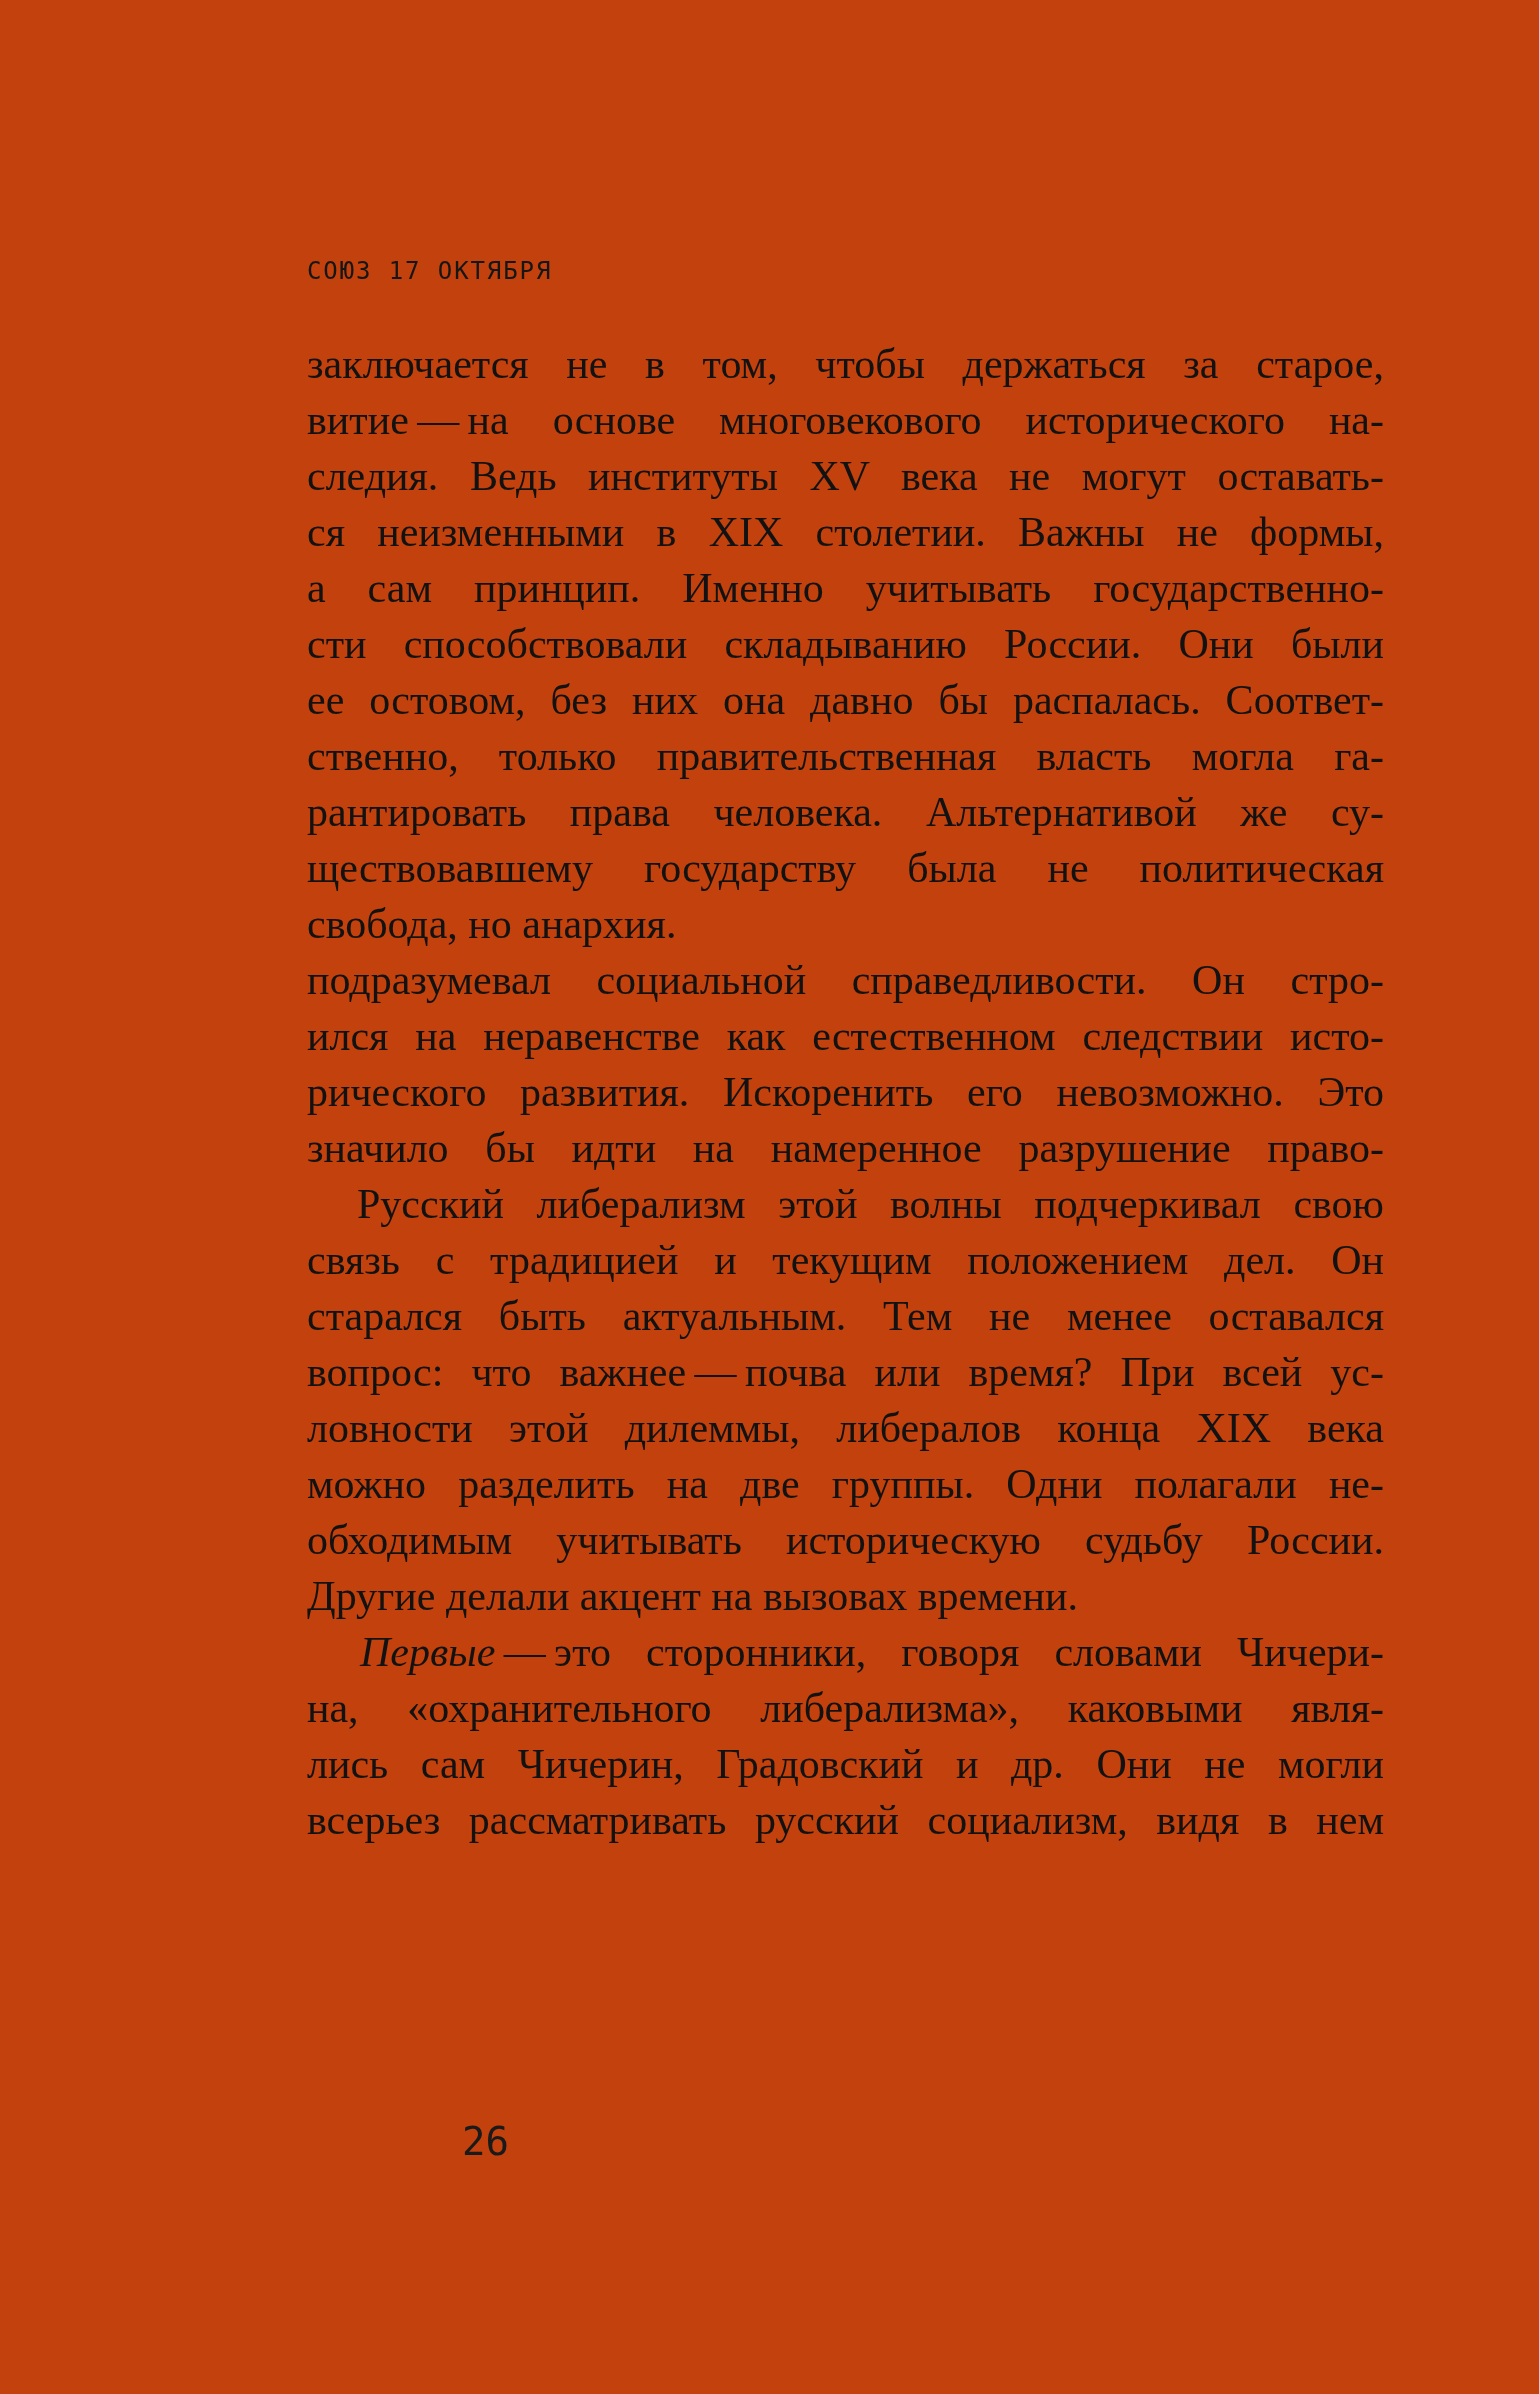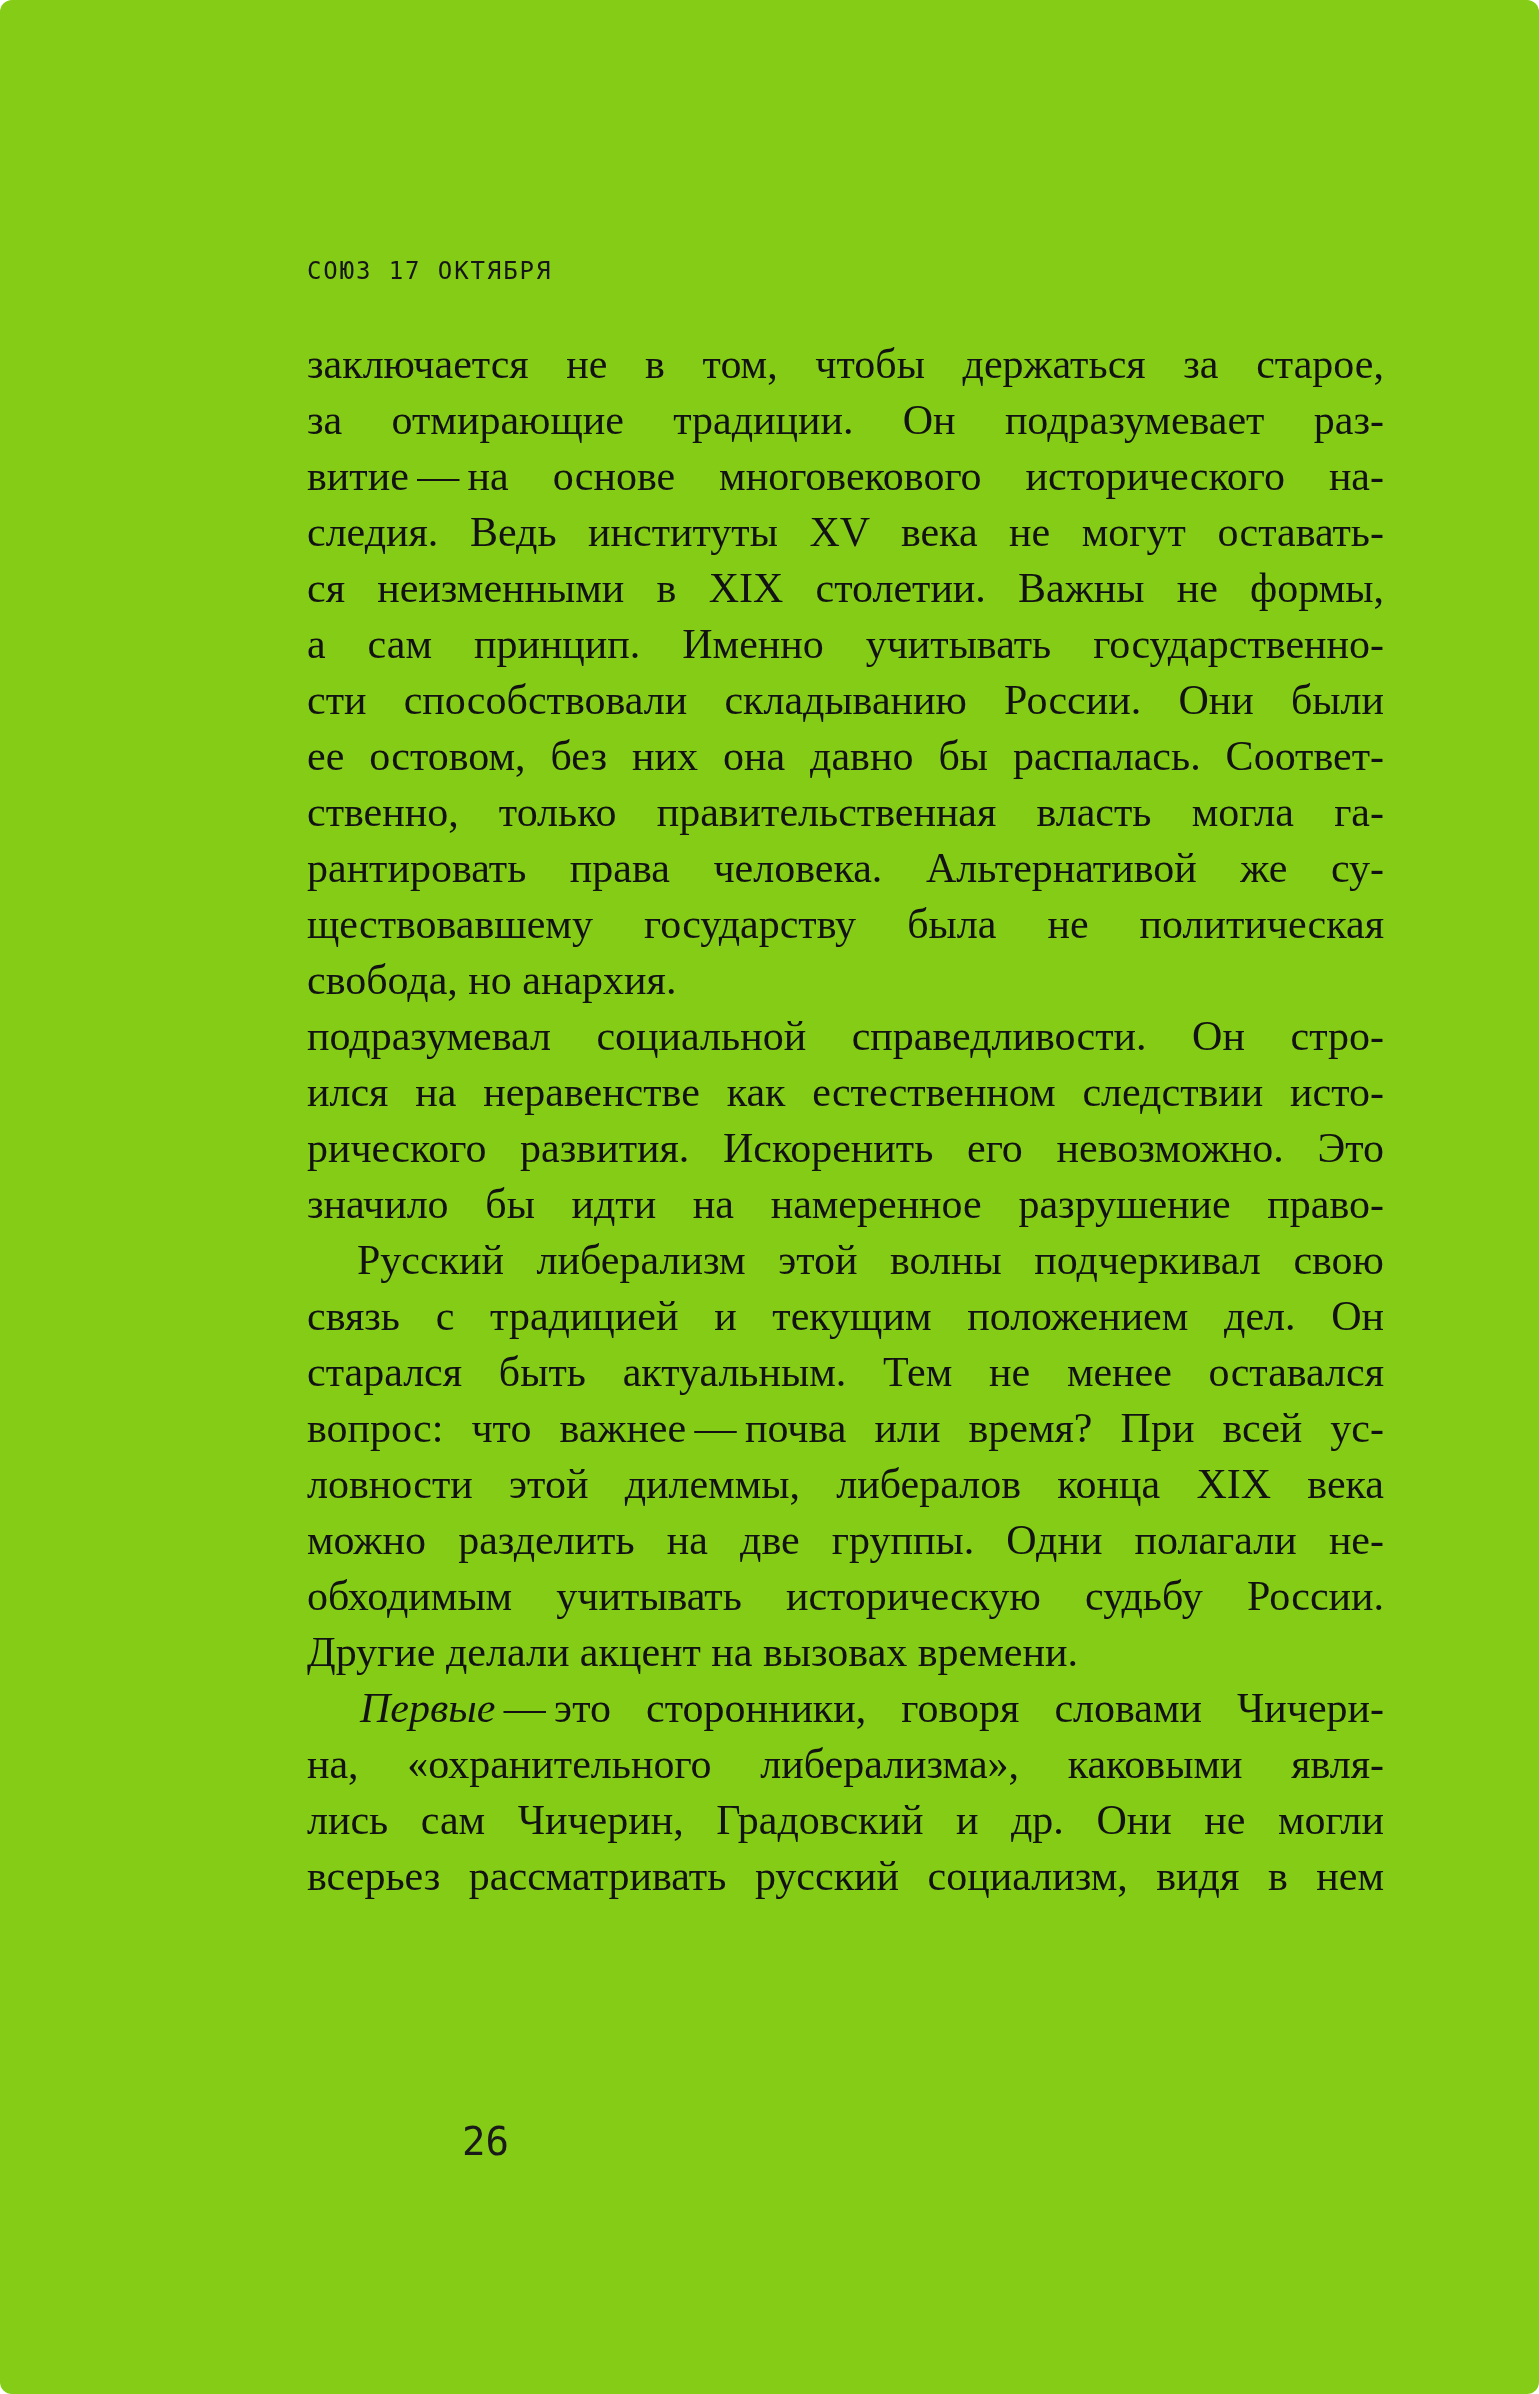--- a/index.html
+++ b/index.html
@@ -10,22 +10,21 @@
     width: 1539px;
     height: 2394px;
     position: relative;
     overflow: hidden;
     background: #ffffff;
     font-family: "Liberation Serif", "DejaVu Serif", serif;
   }
   .page {
     position: absolute;
     inset: 0;
-    background: #84cc16;
-    border-radius: 12px;
+    background: #c2410c;
   }
   .running-head {
     position: absolute;
     left: 307px;
     top: 257px;
     font-family: "DejaVu Sans Mono", "Liberation Mono", monospace;
     font-size: 24px;
     line-height: 1.2;
     font-weight: 500;
     letter-spacing: 1.9px;
@@ -69,21 +68,20 @@
 </style>
 </head>
 <body>
 
 <div class="page">
 
   <div class="running-head">СОЮЗ 17 ОКТЯБРЯ</div>
 
   <div class="body-text">
       <div class="line">заключается не в том, чтобы держаться за старое,</div>
-      <div class="line">за отмирающие традиции. Он подразумевает раз-</div>
       <div class="line">витие — на основе многовекового исторического на-</div>
       <div class="line">следия. Ведь институты XV века не могут оставать-</div>
       <div class="line">ся неизменными в XIX столетии. Важны не формы,</div>
       <div class="line">а сам принцип. Именно учитывать государственно-</div>
       <div class="line">сти способствовали складыванию России. Они были</div>
       <div class="line">ее остовом, без них она давно бы распалась. Соответ-</div>
       <div class="line">ственно, только правительственная власть могла га-</div>
       <div class="line">рантировать права человека. Альтернативой же су-</div>
       <div class="line">ществовавшему государству была не политическая</div>
       <div class="line lastline">свобода, но анархия.</div>

